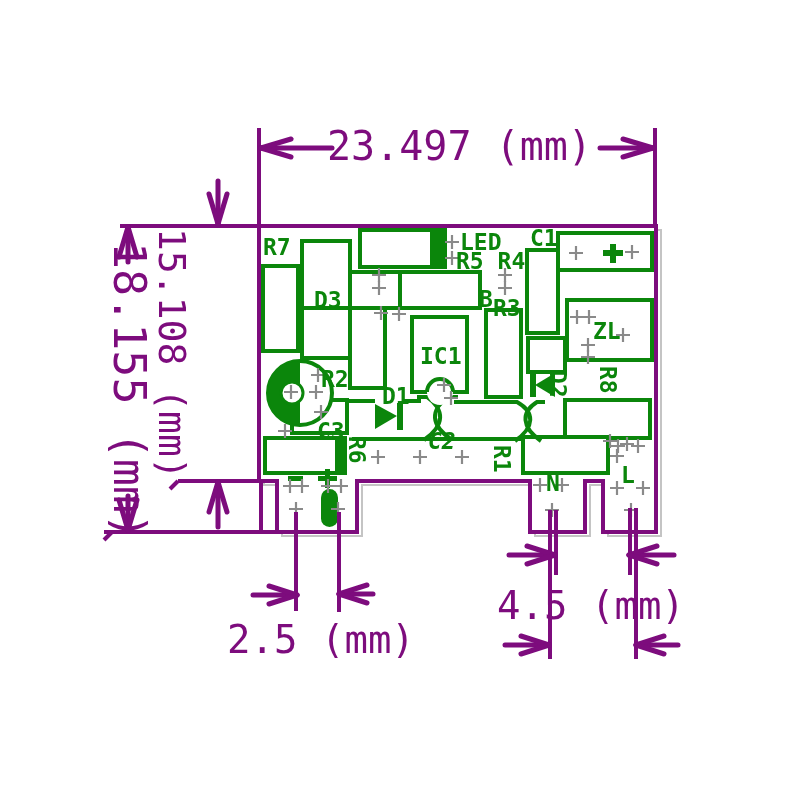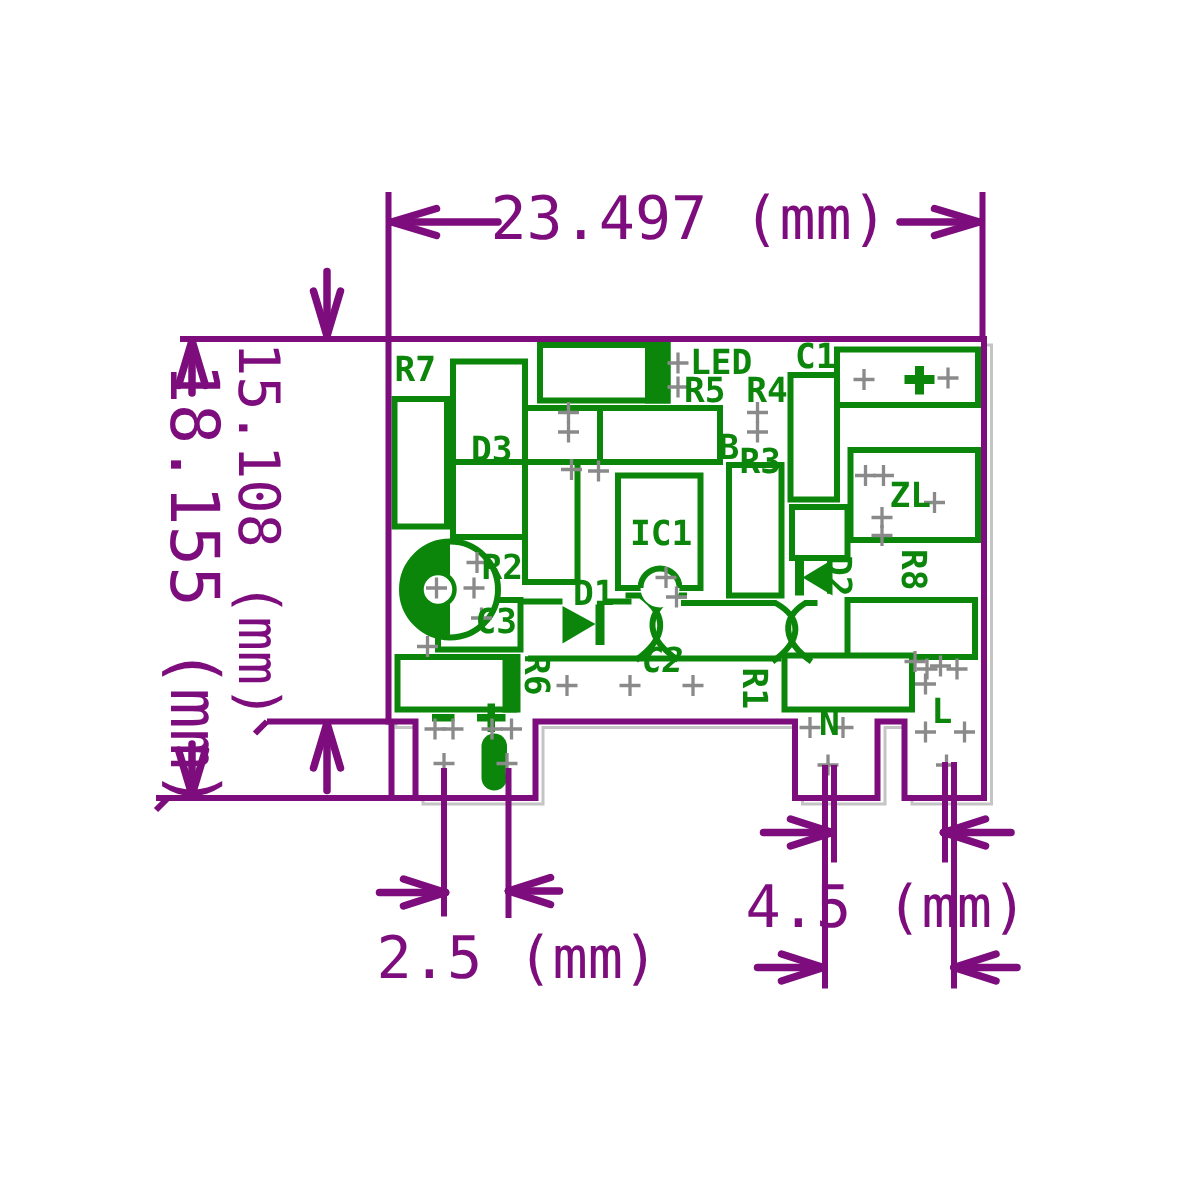--- a/index.html
+++ b/index.html
@@ -230,27 +230,27 @@
         <line x1="636" y1="645" x2="678" y2="645"></line>
         <line x1="636" y1="645" x2="664" y2="636"></line>
         <line x1="636" y1="645" x2="664" y2="654"></line>
       </g>
     </g>
   </svg>
 
   <div class="dim big" style="left:327px;top:126px;">23.497 (mm)</div>
   <div class="dim vert" style="left:191px;top:228px;font-size:38px;">15.108 (mm)</div>
   <div class="dim vert vo" style="left:152px;top:242px;">18.155 (mm)</div>
-  <div class="dim" style="left:227px;top:620px;margin-left:24px;">2.5 (mm)</div>
+  <div class="dim" style="left:227px;top:620px;">2.5 (mm)</div>
   <div class="dim" style="left:497px;top:586px;">4.5 (mm)</div>
 
   <div class="lbl" style="left:263px;top:236px;">R7</div>
   <div class="lbl" style="left:314px;top:289px;">D3</div>
   <div class="lbl" style="left:321px;top:368px;">R2</div>
-  <div class="lbl" style="left:317px;top:404px;">C3</div>
+  <div class="lbl" style="left:317px;top:420px;">C3</div>
   <div class="lbl" style="left:382px;top:385px;">D1</div>
   <div class="lbl" style="left:428px;top:430px;font-style:italic;">C2</div>
   <div class="lbl" style="left:420px;top:345px;">IC1</div>
   <div class="lbl" style="left:460px;top:231px;">LED</div>
   <div class="lbl" style="left:456px;top:250px;">R5 R4</div>
   <div class="lbl" style="left:479px;top:288px;">B</div>
   <div class="lbl" style="left:493px;top:297px;text-align:right;">R3</div>
   <div class="lbl" style="left:530px;top:227px;">C1</div>
   <div class="lbl" style="left:593px;top:320px;">ZL</div>
   <div class="lbl" style="left:546px;top:472px;">N</div>

